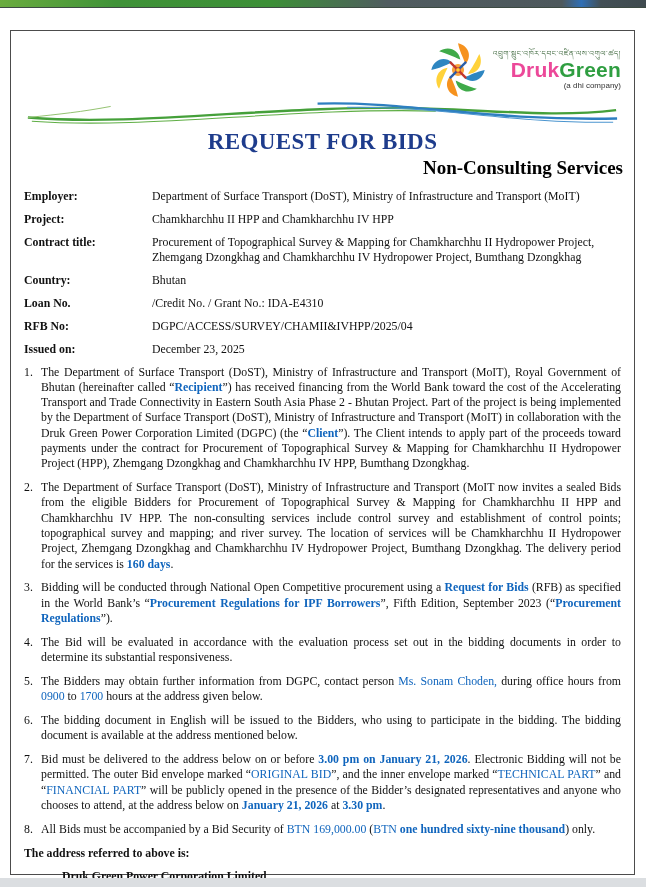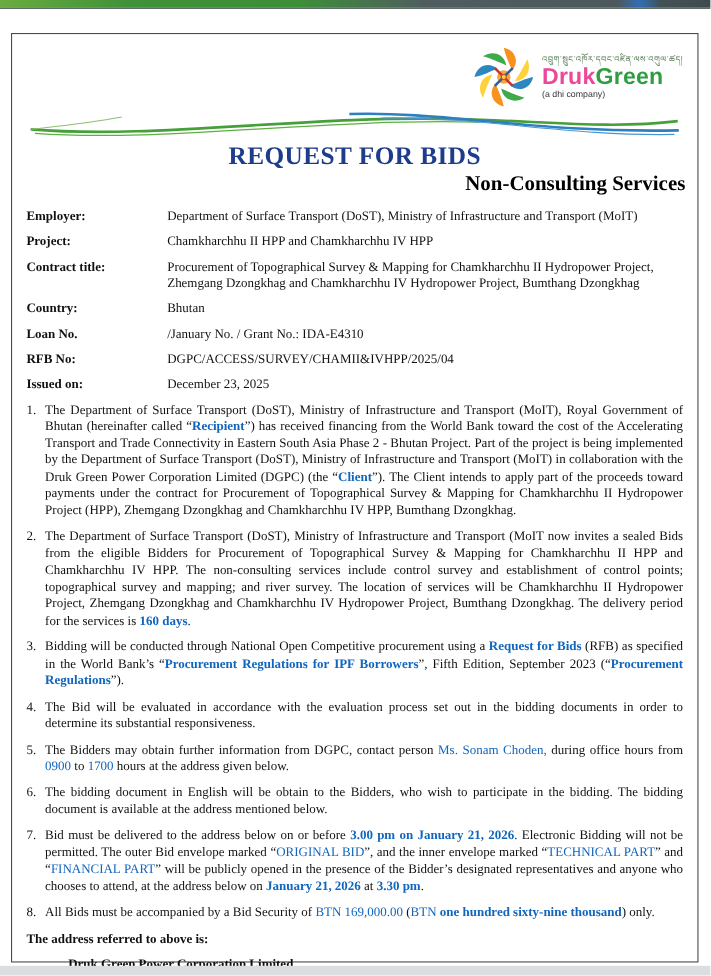--- a/index.html
+++ b/index.html
@@ -18,21 +18,21 @@
     position:absolute;left:0;bottom:0;width:646px;height:9px;background:#dbdee1;
   }
   .frame{
     position:absolute;left:10px;top:30px;width:625px;height:845px;
     border:1.5px solid #4c4c4c;background:#fff;box-sizing:border-box;
     padding:6px 11px 0 11px;
   }
   
   .header{position:relative;height:62px;}
   .logo{position:absolute;right:2px;top:4px;display:flex;align-items:center;gap:6px;}
-  .logo-text{display:flex;flex-direction:column;align-items:flex-start;line-height:1;}
+  .logo-text{display:flex;flex-direction:column;align-items:flex-end;line-height:1;}
   .dzongkha{font-family:"DejaVu Sans",sans-serif;font-size:7.5px;color:#50764f;letter-spacing:.5px;margin-bottom:1px;white-space:nowrap;}
   .brand{font-family:"Liberation Sans",sans-serif;font-weight:bold;font-size:21px;letter-spacing:.2px;}
   .brand .druk{color:#ec4899;}
   .brand .green{color:#2f9e41;}
   .tagline{font-family:"Liberation Sans",sans-serif;font-size:8px;color:#333;margin-top:2px;}
   .swoosh{width:100%;height:26px;display:block;}
   
   .doc-title{text-align:center;font-weight:bold;font-size:23px;color:#1e3c8c;letter-spacing:.4px;margin:4px 0 2px 0;}
   .doc-subtitle{text-align:right;font-weight:bold;font-size:19px;color:#000;margin:2px 0 10px 0;}
   
@@ -110,21 +110,21 @@
       <div class="field-row">
         <span class="field-label">Contract title:</span>
         <span class="field-value">Procurement of Topographical Survey &amp; Mapping for Chamkharchhu II Hydropower Project, Zhemgang Dzongkhag and Chamkharchhu IV Hydropower Project, Bumthang Dzongkhag</span>
       </div>
       <div class="field-row">
         <span class="field-label">Country:</span>
         <span class="field-value">Bhutan</span>
       </div>
       <div class="field-row">
         <span class="field-label">Loan No.</span>
-        <span class="field-value">/January No. / Grant No.: IDA-E4310</span>
+        <span class="field-value">/Credit No. / Grant No.: IDA-E4310</span>
       </div>
       <div class="field-row">
         <span class="field-label">RFB No:</span>
         <span class="field-value">DGPC/ACCESS/SURVEY/CHAMII&amp;IVHPP/2025/04</span>
       </div>
       <div class="field-row">
         <span class="field-label">Issued on:</span>
         <span class="field-value">December 23, 2025</span>
       </div>
     </div>
@@ -145,21 +145,21 @@
       <div class="para">
         <span class="para-num">4.</span>
         <span class="para-body"><span class="seg-plain">The Bid will be evaluated in accordance with the evaluation process set out in the bidding documents in order to determine its substantial responsiveness.</span></span>
       </div>
       <div class="para">
         <span class="para-num">5.</span>
         <span class="para-body"><span class="seg-plain">The Bidders may obtain further information from DGPC, contact person </span><span class="seg-blue">Ms. Sonam Choden,</span><span class="seg-plain"> during office hours from </span><span class="seg-blue">0900</span><span class="seg-plain"> to </span><span class="seg-blue">1700</span><span class="seg-plain"> hours at the address given below.</span></span>
       </div>
       <div class="para">
         <span class="para-num">6.</span>
-        <span class="para-body"><span class="seg-plain">The bidding document in English will be obtain to the Bidders, who wish to participate in the bidding. The bidding document is available at the address mentioned below.</span></span>
+        <span class="para-body"><span class="seg-plain">The bidding document in English will be issued to the Bidders, who using to participate in the bidding. The bidding document is available at the address mentioned below.</span></span>
       </div>
       <div class="para">
         <span class="para-num">7.</span>
         <span class="para-body"><span class="seg-plain">Bid must be delivered to the address below on or before </span><span class="seg-link">3.00 pm on January 21, 2026</span><span class="seg-plain">. Electronic Bidding will not be permitted. The outer Bid envelope marked “</span><span class="seg-blue">ORIGINAL BID</span><span class="seg-plain">”, and the inner envelope marked “</span><span class="seg-blue">TECHNICAL PART</span><span class="seg-plain">” and “</span><span class="seg-blue">FINANCIAL PART</span><span class="seg-plain">” will be publicly opened in the presence of the Bidder’s designated representatives and anyone who chooses to attend, at the address below on </span><span class="seg-link">January 21, 2026</span><span class="seg-plain"> at </span><span class="seg-link">3.30 pm</span><span class="seg-plain">.</span></span>
       </div>
       <div class="para">
         <span class="para-num">8.</span>
         <span class="para-body"><span class="seg-plain">All Bids must be accompanied by a Bid Security of </span><span class="seg-blue">BTN 169,000.00</span><span class="seg-plain"> (</span><span class="seg-blue">BTN </span><span class="seg-link">one hundred sixty-nine thousand</span><span class="seg-plain">) only.</span></span>
       </div>
     </div>

